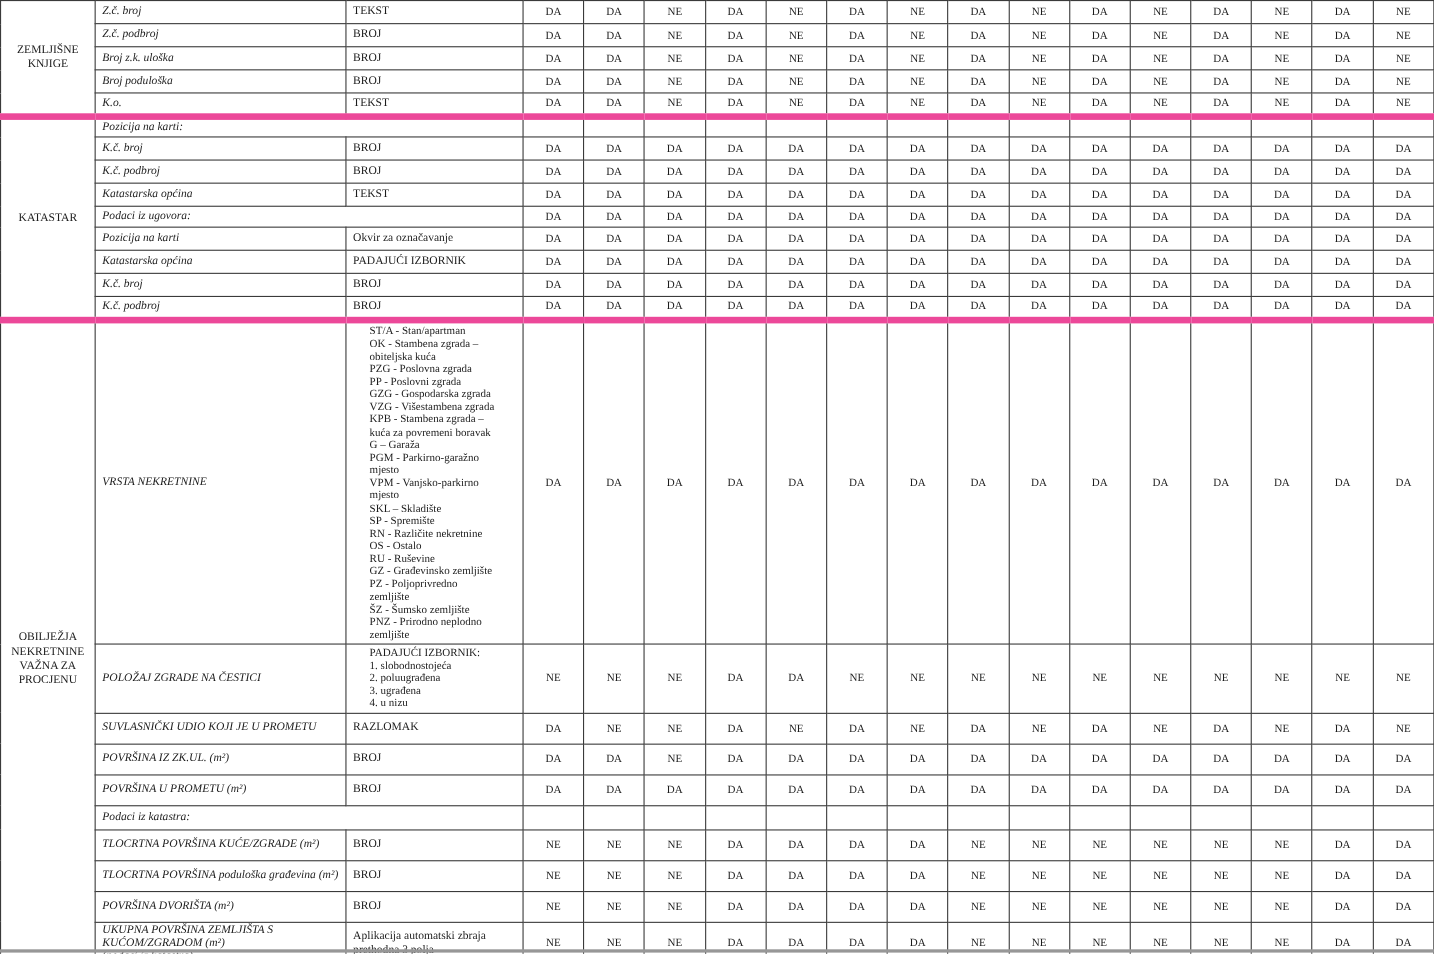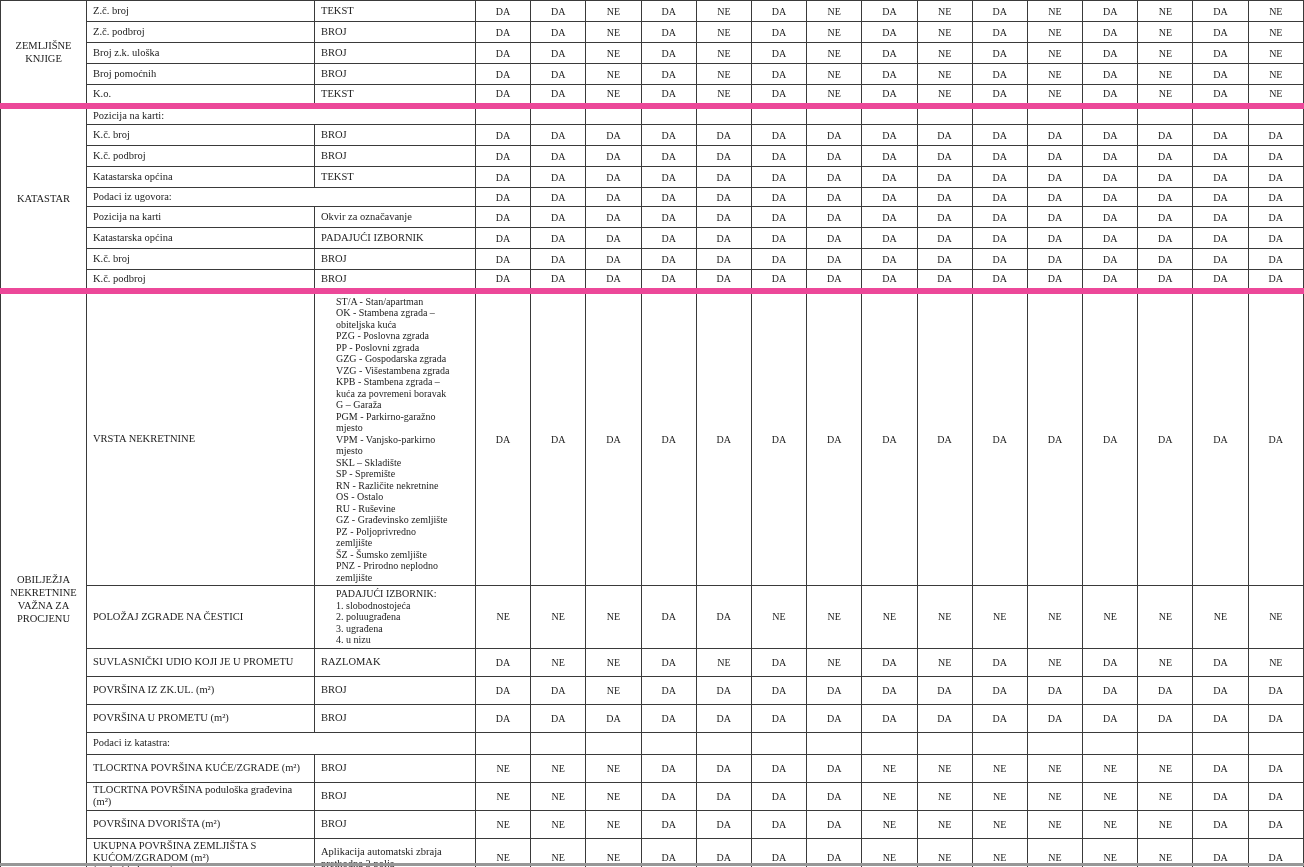--- a/index.html
+++ b/index.html
@@ -25,21 +25,21 @@
     overflow: hidden;
   }
   tr.sec-start td { border-top: 6px solid #ec4899; }
   td.sec-label {
     font-weight: normal;
     text-align: center;
     padding: 2px 3px;
     font-size: 10.5px;
     line-height: 13px;
   }
-  td.field { line-height: 12px; }
+  td.field { line-height: 12px; font-style: italic; }
   td.field.span { }
   td.type { line-height: 12px; margin-top: 24px; }
   td.type.list { padding: 2px 21px; }
   .tline { line-height: 11.5px; font-size: 10px; }
   td.val {
     text-align: center;
     padding: 1px 1px;
     font-size: 10px;
   }
   
@@ -146,21 +146,21 @@
         <td class="val" data-name="availability-cell">NE</td>
         <td class="val" data-name="availability-cell">DA</td>
         <td class="val" data-name="availability-cell">NE</td>
         <td class="val" data-name="availability-cell">DA</td>
         <td class="val" data-name="availability-cell">NE</td>
         <td class="val" data-name="availability-cell">DA</td>
         <td class="val" data-name="availability-cell">NE</td>
       </tr>
       <tr class="s0" data-name="field-row">
         <td class="field" data-name="field-name-cell">
-          <div data-name="field-name-line">Broj pomoćnih</div>
+          <div data-name="field-name-line">Broj poduloška</div>
         </td>
         <td class="type" data-name="field-type-cell">
           <div class="" data-name="field-type-line">BROJ</div>
         </td>
         <td class="val" data-name="availability-cell">DA</td>
         <td class="val" data-name="availability-cell">DA</td>
         <td class="val" data-name="availability-cell">NE</td>
         <td class="val" data-name="availability-cell">DA</td>
         <td class="val" data-name="availability-cell">NE</td>
         <td class="val" data-name="availability-cell">DA</td>

